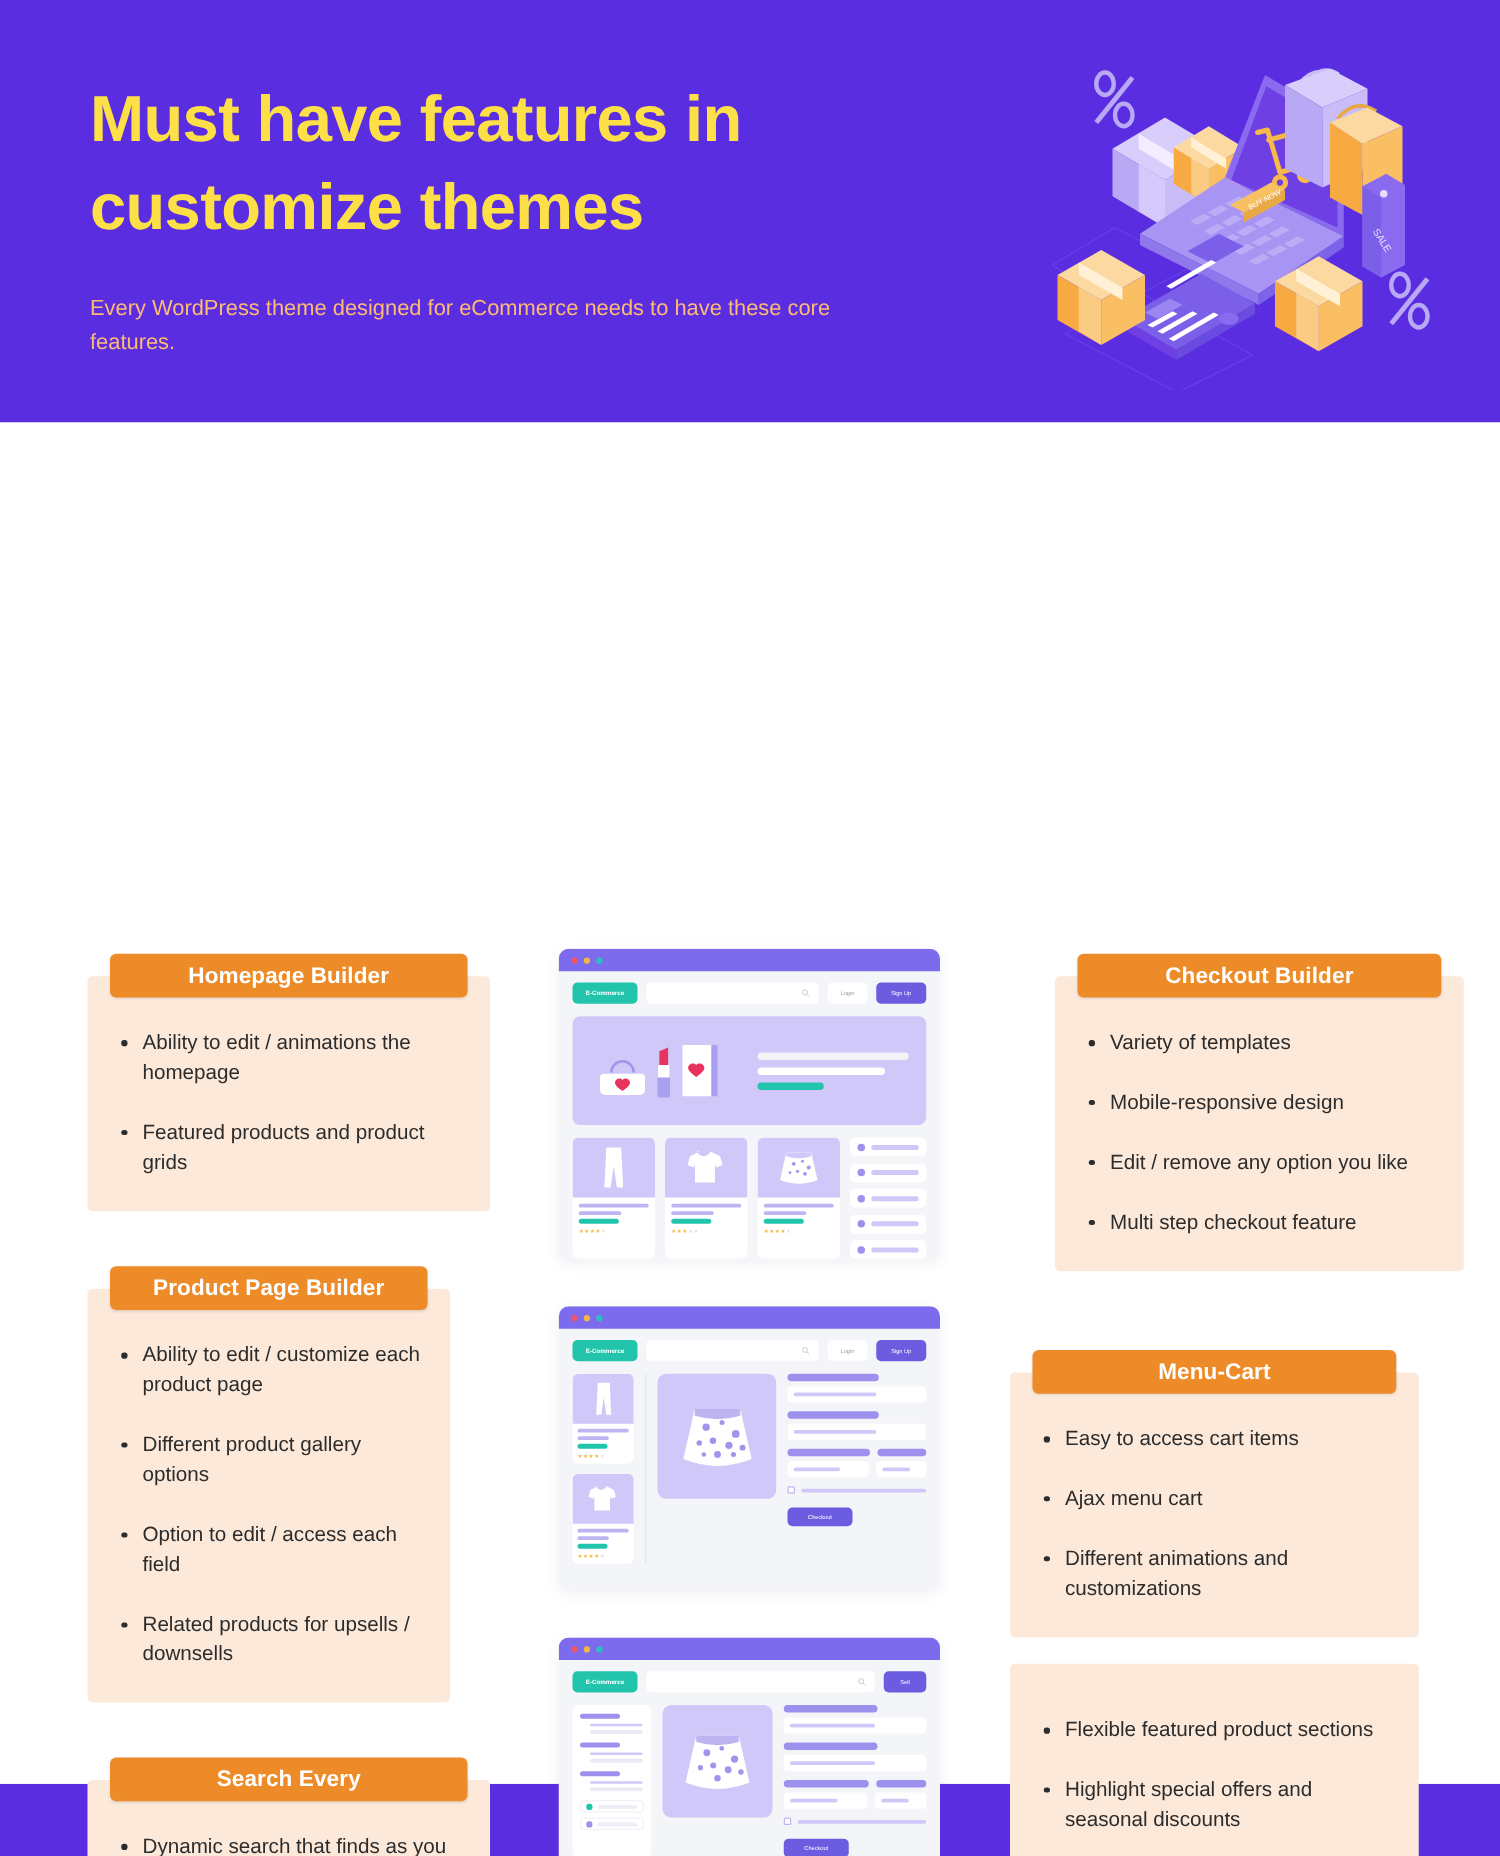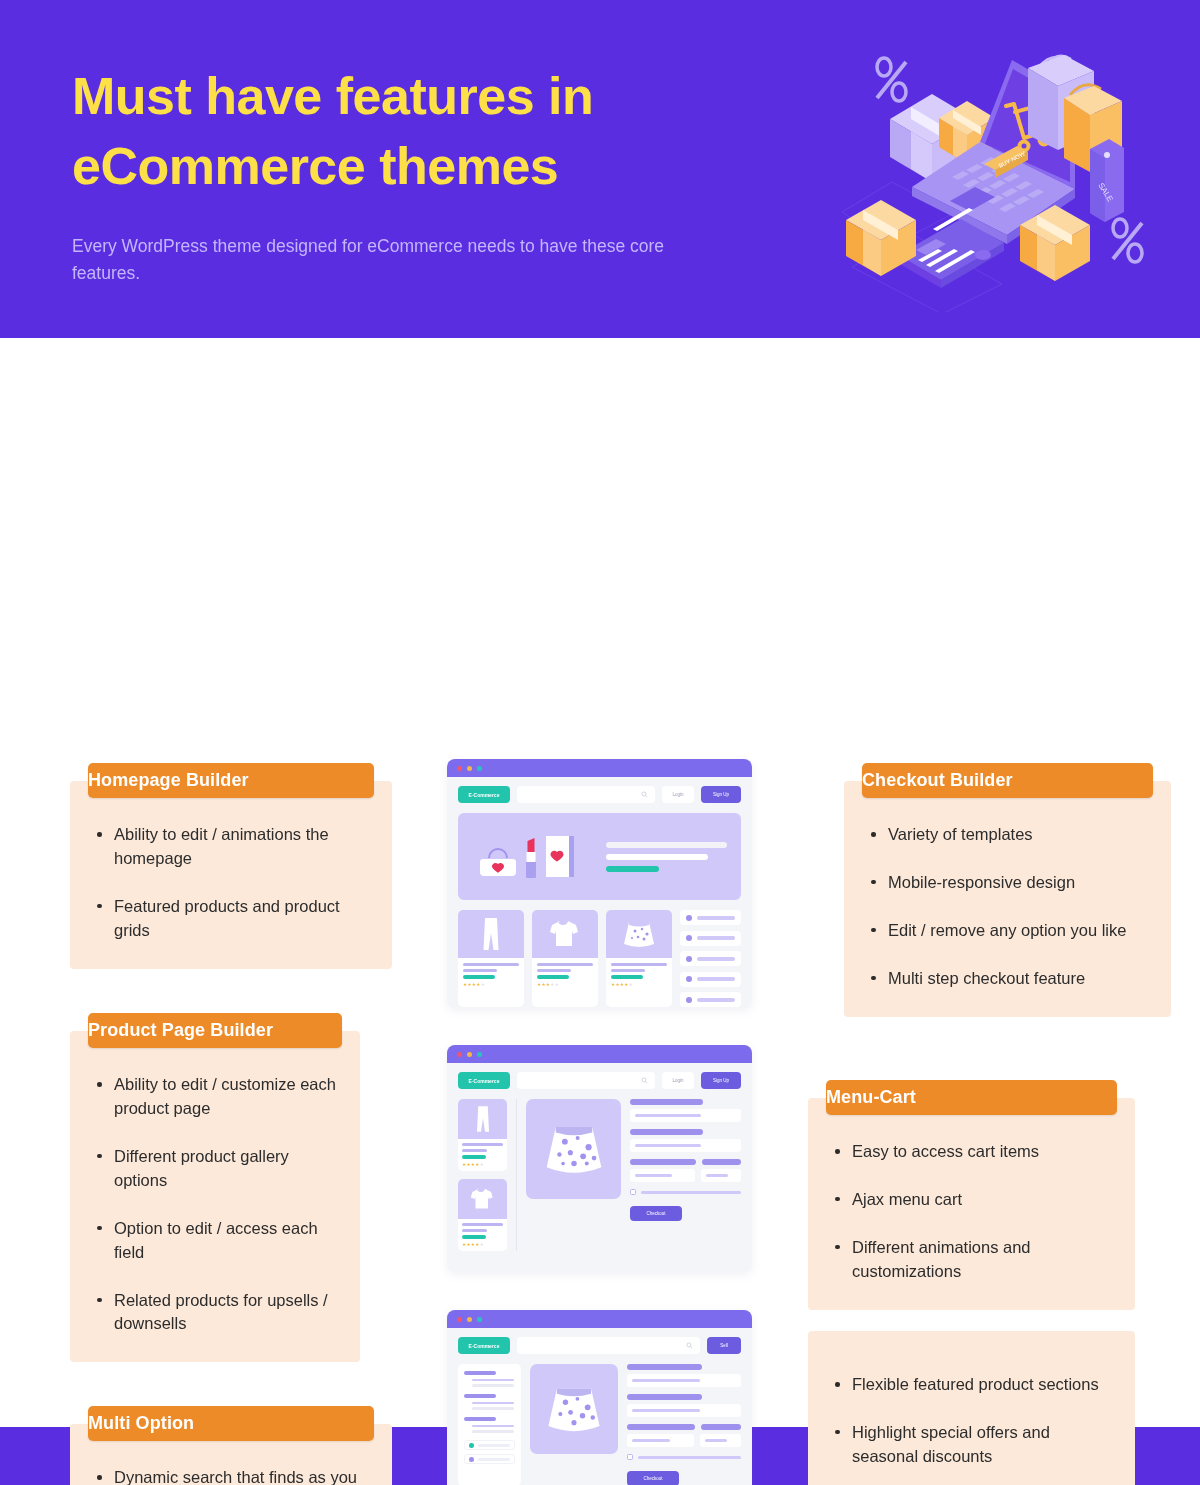--- a/index.html
+++ b/index.html
@@ -25,21 +25,21 @@
   .header-title {
     font-size: 52px;
     font-weight: bold;
     color: #fde047;
     line-height: 1.34;
     letter-spacing: -0.5px;
   }
   .header-sub {
     margin-top: 32px;
     font-size: 17.5px;
-    color: #c4b5fd;
+    color: #fdba74;
     line-height: 1.52;
     font-weight: 400;
   }
 
   
   .hero-art { position: absolute; right: 38px; top: 22px; width: 330px; height: 290px; }
   .hero-art svg { width: 100%; height: 100%; display: block; }
 
   
   .body-area {
@@ -50,21 +50,21 @@
   }
 
   
   .card { position: absolute; }
   .card-head {
     background: #ED8B28;
     border-radius: 5px;
     height: 35px;
     display: flex;
     align-items: center;
-    justify-content: flex-start;
+    justify-content: center;
     position: relative;
     z-index: 3;
     margin: 0 18px;
     box-shadow: 0 1px 2px rgba(0,0,0,0.10);
   }
   .card-head-text {
     color: #ffffff;
     font-size: 18px;
     font-weight: bold;
     letter-spacing: 0.1px;
@@ -291,21 +291,21 @@
   .brand-mark { width: 28px; height: 28px; }
   .brand-text { color:#ffffff; font-size:24px; font-weight:bold; letter-spacing:0.5px; }
 </style>
 </head>
 <body>
 
 <div class="header">
   <div class="header-text">
     <div class="header-title">
       <div>Must have features in</div>
-      <div>eCommerce themes</div>
+      <div>customize themes</div>
     </div>
     <div class="header-sub">Every WordPress theme designed for eCommerce needs to have these core features.</div>
   </div>
 
   <div class="hero-art">
     <svg viewBox="0 0 330 290" xmlns="http://www.w3.org/2000/svg">
 
       <g stroke="#6C46E6" stroke-width="1" fill="none" opacity="0.75">
         <path d="M10 190 L60 160 L120 192 L60 224 Z"></path>
         <path d="M20 245 L80 212 L170 262 L110 292 Z"></path>
@@ -461,21 +461,21 @@
         <li>Ability to edit / customize each product page</li>
         <li>Different product gallery options</li>
         <li>Option to edit / access each field</li>
         <li>Related products for upsells / downsells</li>
       </ul>
     </div>
   </div>
 
   <div class="card" id="card-search">
     <div class="card-head">
-      <span class="card-head-text">Multi Option</span>
+      <span class="card-head-text">Search Every</span>
     </div>
     <div class="card-body">
       <ul class="bullets">
         <li>Dynamic search that finds as you type</li>
 
       </ul>
     </div>
   </div>
 
   <div class="card" id="card-checkout">

